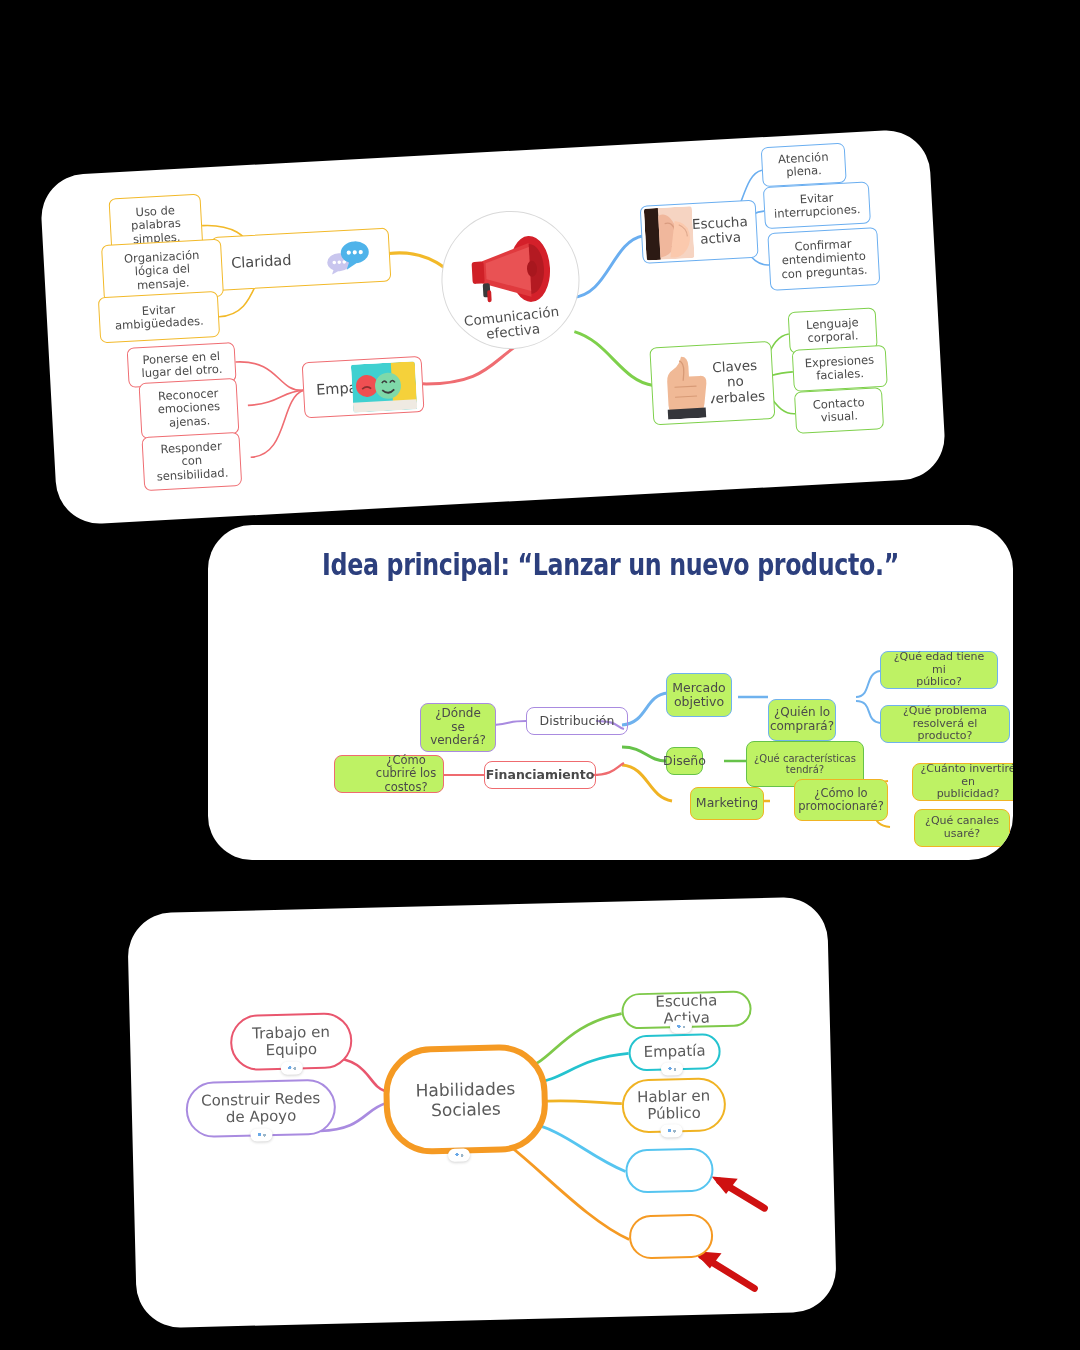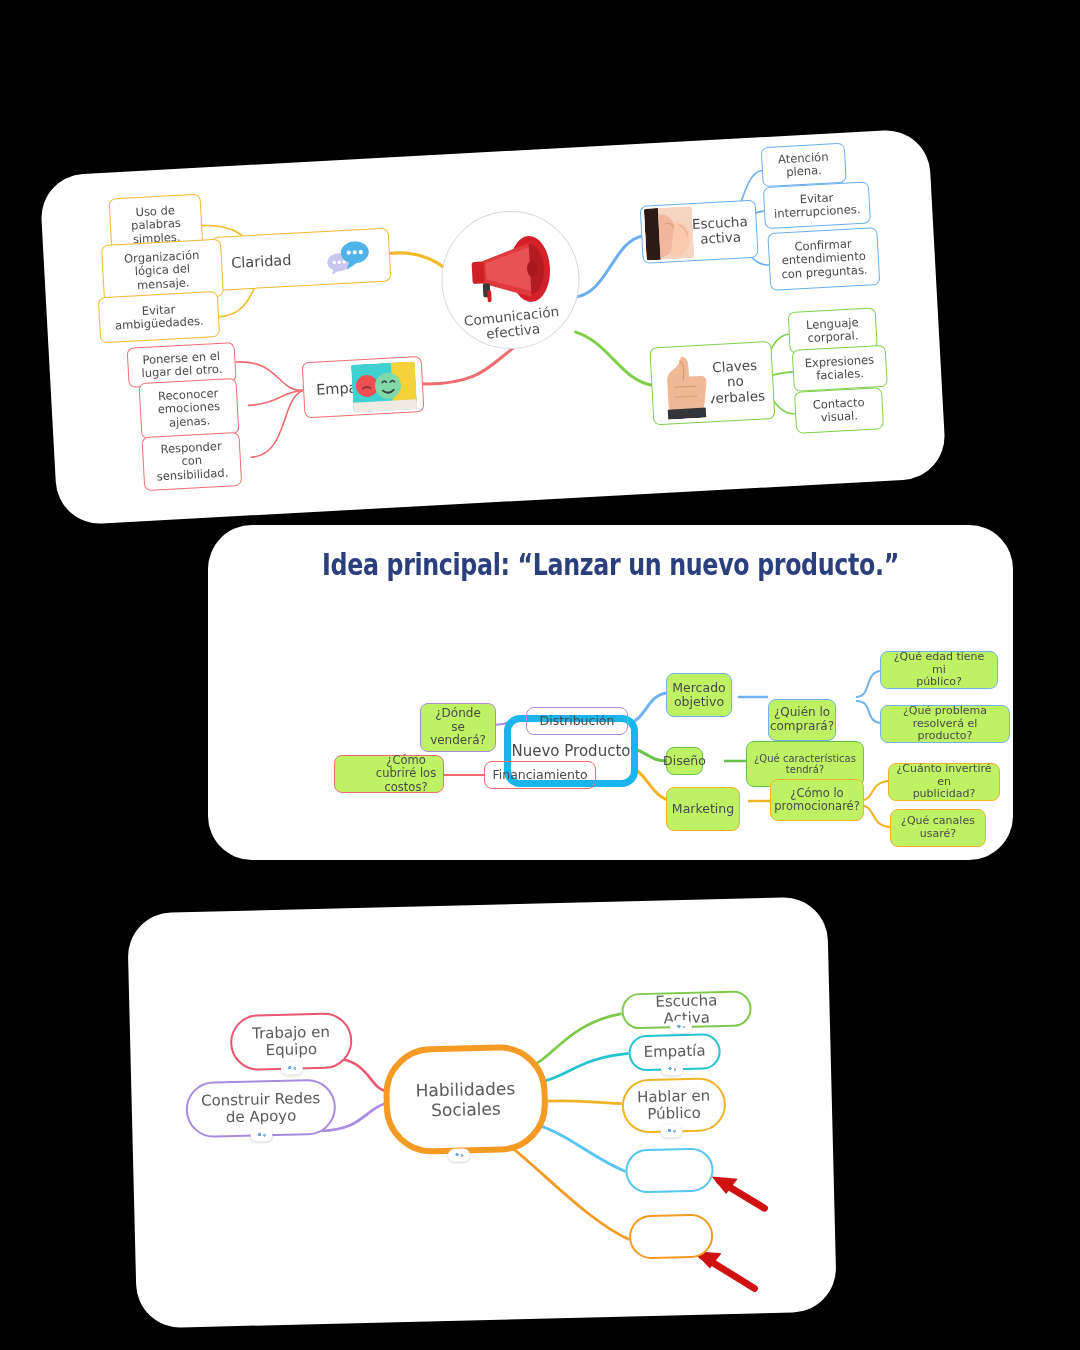--- a/index.html
+++ b/index.html
@@ -44,21 +44,21 @@
   
   .title2{position:absolute;left:0;right:0;top:22px;text-align:center;
       color:#2c3f7d;font-size:30px;font-weight:bold;letter-spacing:-0.4px;
       font-family:"DejaVu Sans Condensed","Liberation Sans Narrow","Liberation Sans",sans-serif;
       transform:scaleX(.88);}
   .n2{position:absolute;background:#bef264;border-radius:8px;border:1.6px solid #ccc;
       display:flex;align-items:center;justify-content:center;text-align:center;
       color:#4a4a4a;line-height:1.15;box-sizing:border-box;padding:2px 6px;}
   .b-blue{border-color:#6fb2ee;}
   .b-green{border-color:#66c24a;}
-  .b-amber{border-color:#f0b323;}
+  .b-amber{border-color:#f0b323;margin-left:24px;}
   .b-purple{border-color:#a98be0;}
   .b-red{border-color:#ef6b6f;}
   .root2{position:absolute;border:7px solid #19b5ec;border-radius:16px;background:#fff;
       display:flex;align-items:center;justify-content:center;color:#4a4a4a;}
 
   
   .n3{position:absolute;background:#fff;border-radius:999px;border:2.4px solid #ccc;
       display:flex;align-items:center;justify-content:center;text-align:center;
       color:#5a5a5a;line-height:1.16;box-sizing:border-box;padding:2px 10px;}
   .r3{position:absolute;border:6px solid #f59a23;border-radius:48px;background:#fff;
@@ -241,23 +241,20 @@
       <path d="M650,276 C668,276 660,258 680,256" stroke="#f0b323" stroke-width="2" fill="none"></path>
       <path d="M650,280 C670,280 660,300 682,302" stroke="#f0b323" stroke-width="2" fill="none"></path>
 
       <path d="M286,200 C306,198 300,196 318,196" stroke="#a98be0" stroke-width="2.2" fill="none"></path>
       <path d="M388,196 C410,196 408,202 416,204" stroke="#a98be0" stroke-width="2.2" fill="none"></path>
 
       <path d="M234,250 C260,250 256,250 276,250" stroke="#ef6b6f" stroke-width="2.2" fill="none"></path>
       <path d="M384,250 C406,250 408,242 416,238" stroke="#ef6b6f" stroke-width="2.2" fill="none"></path>
     </svg>
 
-    <div class="root2" style="left:296px;top:190px;width:120px;height:58px;font-size:15px;">
-      <span>Nuevo Producto</span>
-    </div>
 
     <div class="n2 b-blue" style="left:458px;top:148px;width:66px;height:44px;font-size:12.5px;">
       <span>Mercado<br>objetivo</span>
         </div>
     <div class="n2 b-blue" style="left:560px;top:150px;width:68px;height:42px;font-size:12px;margin-top:24px;">
       <span>¿Quién lo<br>comprará?</span>
         </div>
     <div class="n2 b-blue" style="left:672px;top:126px;width:118px;height:38px;font-size:11px;">
       <span>¿Qué edad tiene mi<br>público?</span>
         </div>
@@ -265,41 +262,41 @@
       <span>¿Qué problema resolverá el<br>producto?</span>
         </div>
 
     <div class="n2 b-green" style="left:458px;top:222px;width:37px;height:28px;font-size:12.5px;">
       <span>Diseño</span>
         </div>
     <div class="n2 b-green" style="left:538px;top:216px;width:118px;height:46px;font-size:10px;">
       <span>¿Qué características<br>tendrá?</span>
         </div>
 
-    <div class="n2 b-amber" style="left:458px;top:262px;width:74px;height:44px;font-size:12.5px;">
+    <div class="n2 b-amber" style="left:458px;top:262px;width:74px;height:33px;font-size:12.5px;">
       <span>Marketing</span>
         </div>
     <div class="n2 b-amber" style="left:562px;top:254px;width:94px;height:42px;font-size:11.5px;">
       <span>¿Cómo lo<br>promocionaré?</span>
         </div>
     <div class="n2 b-amber" style="left:680px;top:238px;width:112px;height:38px;font-size:11px;">
       <span>¿Cuánto invertiré en<br>publicidad?</span>
         </div>
     <div class="n2 b-amber" style="left:682px;top:284px;width:96px;height:38px;font-size:11px;">
       <span>¿Qué canales<br>usaré?</span>
         </div>
 
     <div class="n2 b-purple" style="left:318px;top:182px;width:102px;height:28px;font-size:12.5px;background:transparent;">
       <span>Distribución</span>
         </div>
     <div class="n2 b-purple" style="left:212px;top:178px;width:76px;height:49px;font-size:12px;">
       <span>¿Dónde se<br>venderá?</span>
         </div>
 
-    <div class="n2 b-red" style="left:276px;top:236px;width:112px;height:28px;font-size:12.5px;background:transparent;">
+    <div class="n2 b-red" style="left:276px;top:236px;width:112px;height:28px;font-size:12.5px;background:transparent;font-weight:bold;">
       <span>Financiamiento</span>
         </div>
     <div class="n2 b-red" style="left:126px;top:230px;width:110px;height:38px;font-size:11.5px;padding-left:40px;">
       <span>¿Cómo cubriré los<br>costos?</span>
         </div>
   </div>
 </div>
 
 <div class="panel" id="panel3">
   <div class="panel-inner">

